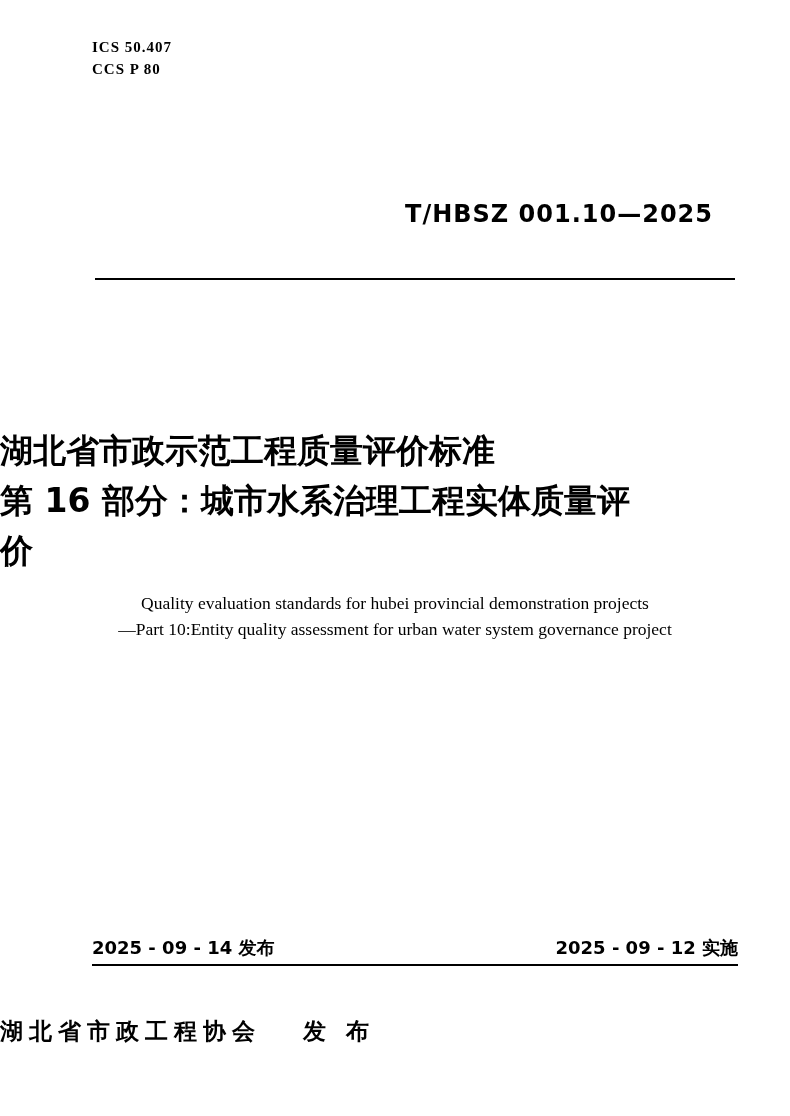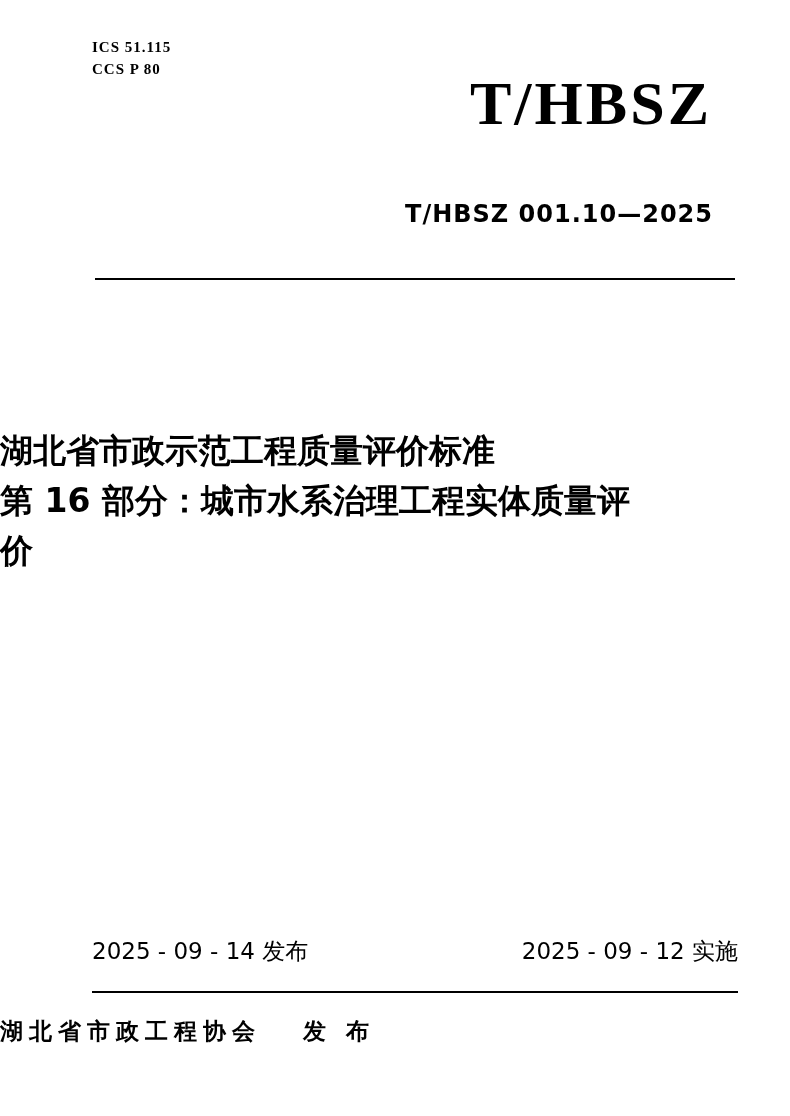--- a/index.html
+++ b/index.html
@@ -100,23 +100,23 @@
   }
 
   
   .date-bar {
     position: absolute;
     left: 92px;
     top: 936px;
     width: 646px;
     display: flex;
     justify-content: space-between;
-    font-size: 23px;
-    font-weight: 400;
-    padding-bottom: 24px;
+    font-size: 18px;
+    font-weight: 700;
+    padding-bottom: 4px;
     border-bottom: 2px solid #000000;
   }
 
   
   .publisher-line {
     position: absolute;
     left: 0;
     top: 1016px;
     width: 790px;
     text-align: left;
@@ -128,37 +128,40 @@
     display: inline-block;
     width: 42px;
   }
 </style>
 </head>
 <body>
 
 <div class="page">
 
   <div class="codes">
-    <div>ICS  51.115</div>
+    <div>ICS  50.407</div>
     <div>CCS  P 80</div>
   </div>
 
-  <div class="logo">T/HBSZ</div>
 
 
   <div class="std-number">T/HBSZ 001.10—2025</div>
 
   <div class="rule-top"></div>
 
   <div class="title-block">
     <div>湖北省市政示范工程质量评价标准</div>
     <div>第 16 部分：城市水系治理工程实体质量评</div>
     <div>价</div>
   </div>
 
+  <div class="subtitle-block">
+    <div>Quality evaluation standards for hubei provincial demonstration projects</div>
+    <div>—Part 10:Entity quality assessment for urban water system governance project</div>
+  </div>
 
   <div class="date-bar">
     <span>2025 - 09 - 14 发布</span>
     <span>2025 - 09 - 12 实施</span>
   </div>
 
   <div class="publisher-line">
     <span>湖北省市政工程协会</span><span class="publisher-gap"></span><span>发 布</span>
   </div>
 

